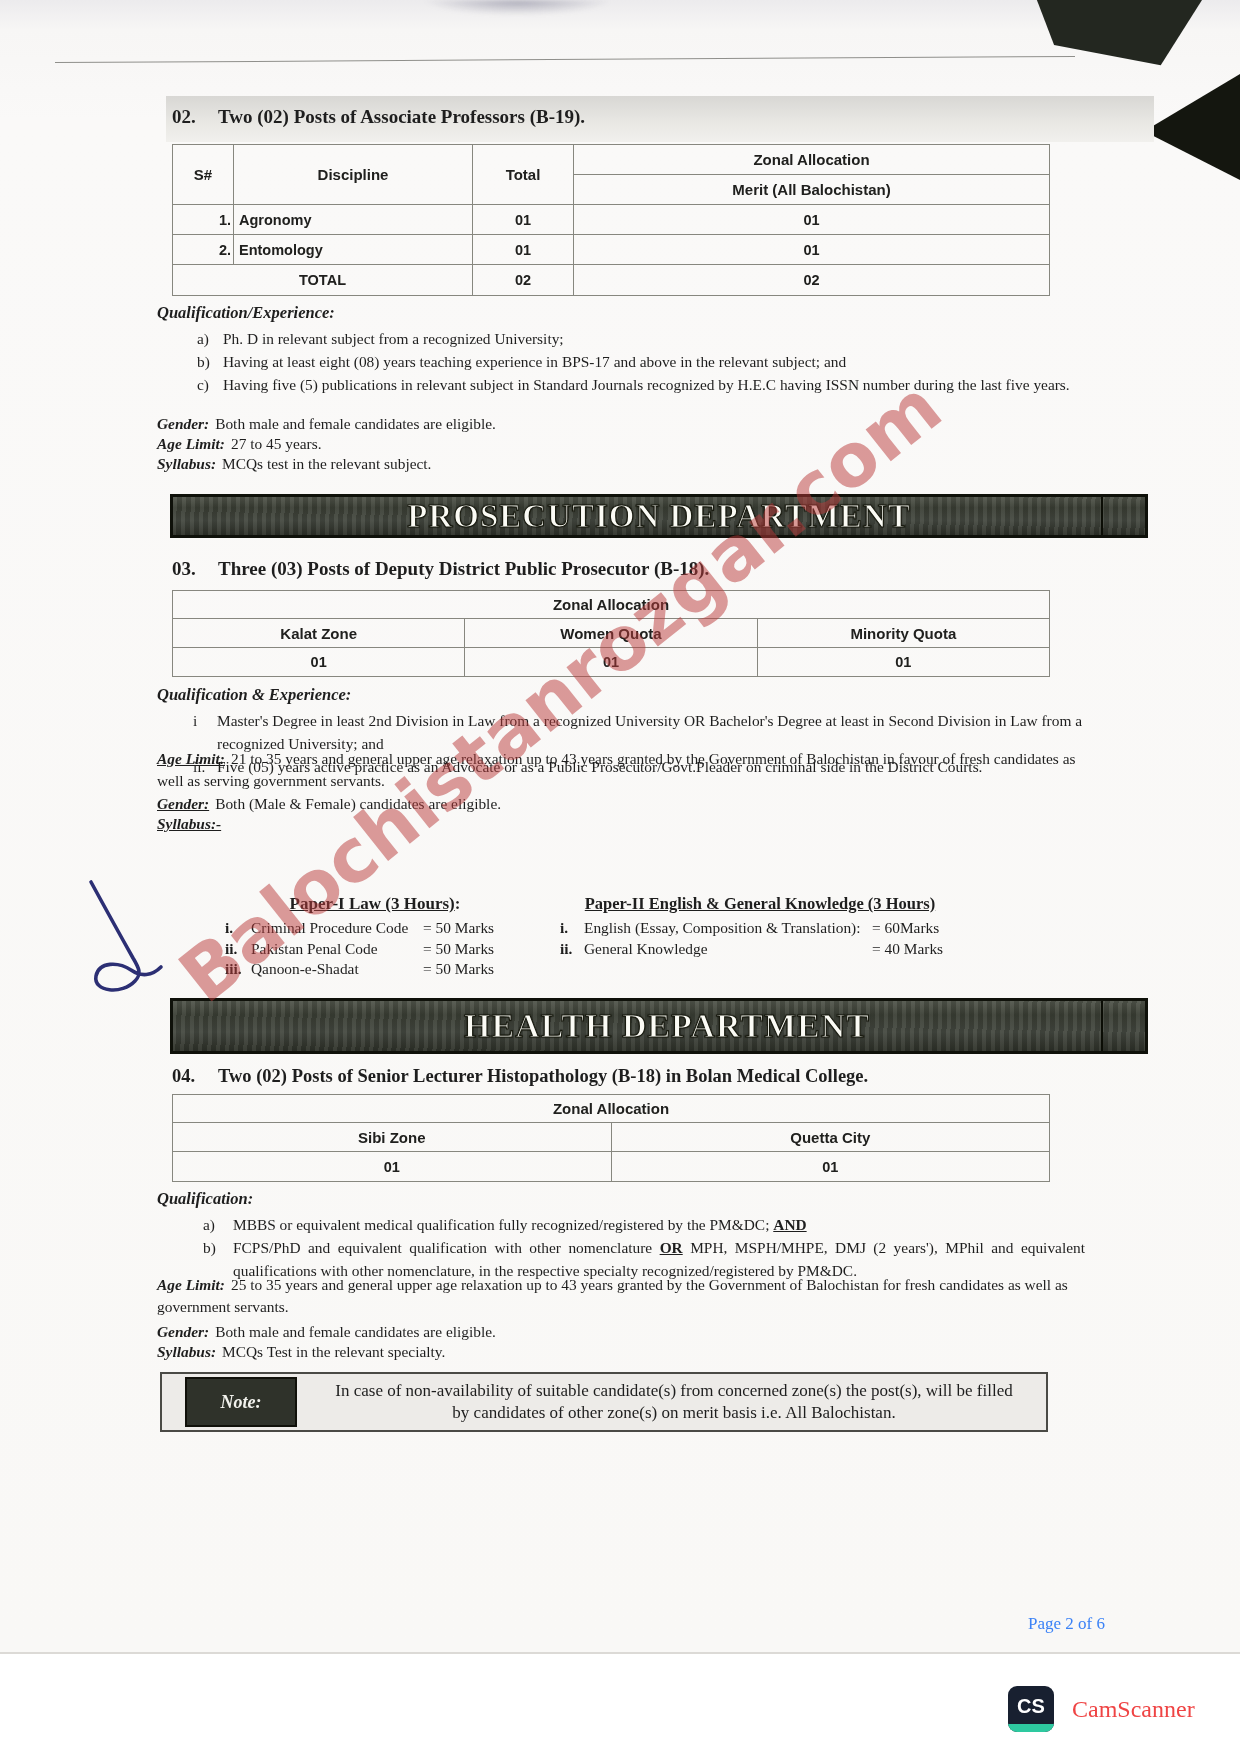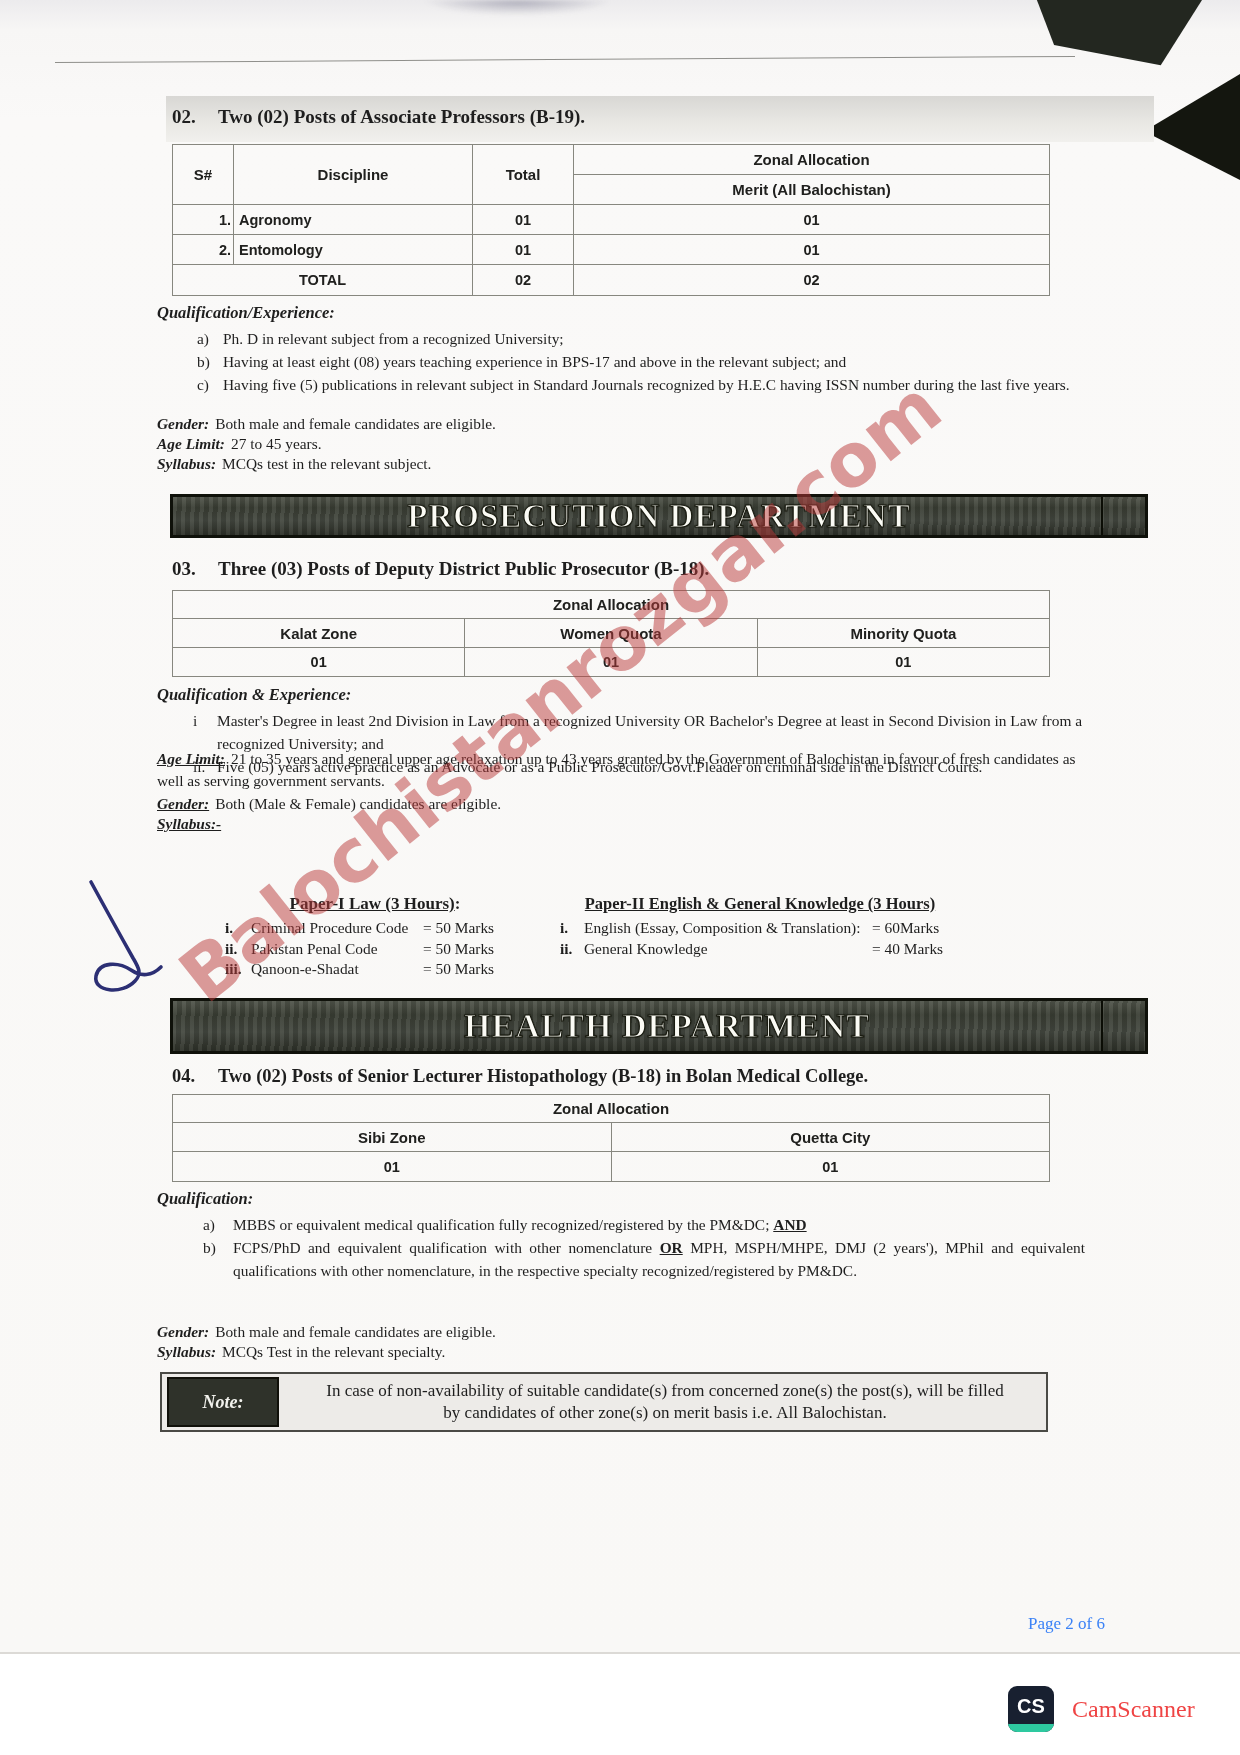--- a/index.html
+++ b/index.html
@@ -71,21 +71,21 @@
   #paper1{position:absolute;left:225px;top:894px;width:300px;}
   #paper1 .papers-head{text-align:center;margin-bottom:4px;}
   #paper1 .pn{width:26px;}
   #paper1 .nm{flex:none;width:172px;}
   #paper2{position:absolute;left:560px;top:894px;width:400px;}
   #paper2 .papers-head{text-align:center;margin-bottom:4px;font-size:16.5px;}
   #paper2 .pn{width:24px;}
   #paper2 .nm{flex:none;width:288px;}
 
   #notebox{position:absolute;left:160px;top:1372px;width:888px;height:60px;
-    border:2px solid #4a4a45;background:#edebe8;display:flex;align-items:center;box-sizing:border-box;}
+    border:2px solid #4a4a45;background:#edebe8;display:flex;align-items:center;box-sizing:border-box;padding-left:18px;}
   .note-label{flex:none;width:112px;height:50px;margin:2px 5px;background:#2f322a;
     border:2px solid #101009;color:#f2f2ed;font-style:italic;font-weight:700;font-size:18px;
     display:flex;align-items:center;justify-content:center;box-sizing:border-box;}
   .note-text{flex:1;text-align:center;font-size:17px;line-height:22px;white-space:nowrap;}
 
   #watermark{position:absolute;left:40px;top:648px;width:1040px;text-align:center;
     transform:rotate(-38.5deg);font-family:"DejaVu Sans",sans-serif;font-weight:700;
     font-size:74px;color:rgba(185,57,57,0.5);pointer-events:none;z-index:50;white-space:nowrap;}
 
   #checkmark{position:absolute;left:75px;top:874px;z-index:40;}
@@ -285,20 +285,23 @@
         <span class="lbl">a)</span>
           <span class="txt"><span>MBBS or equivalent medical qualification fully recognized/registered by the PM&amp;DC; </span><span class="bu">AND</span></span>
       </div>
       <div class="item">
         <span class="lbl">b)</span>
           <span class="txt just"><span>FCPS/PhD and equivalent qualification with other nomenclature </span><span class="bu">OR</span><span> MPH, MSPH/MHPE, DMJ (2 years'), MPhil and equivalent qualifications with other nomenclature, in the respective specialty recognized/registered by PM&amp;DC.</span></span>
       </div>
     </div>
   </div>
 
+  <div class="qblock" style="top:1274px;">
+    <div><span class="ml">Age Limit:</span><span>25 to 35 years and general upper age relaxation up to 43 years granted by the Government of Balochistan for fresh candidates as well as government servants.</span></div>
+  </div>
 
   <div class="qblock" style="top:1322px;">
     <div class="mline"><span class="ml">Gender:</span><span>Both male and female candidates are eligible.</span></div>
     <div class="mline"><span class="ml">Syllabus:</span><span>MCQs Test in the relevant specialty.</span></div>
   </div>
 
   <div id="notebox">
     <div class="note-label">Note:</div>
     <div class="note-text">
       <div>In case of non-availability of suitable candidate(s) from concerned zone(s) the post(s), will be filled</div>

